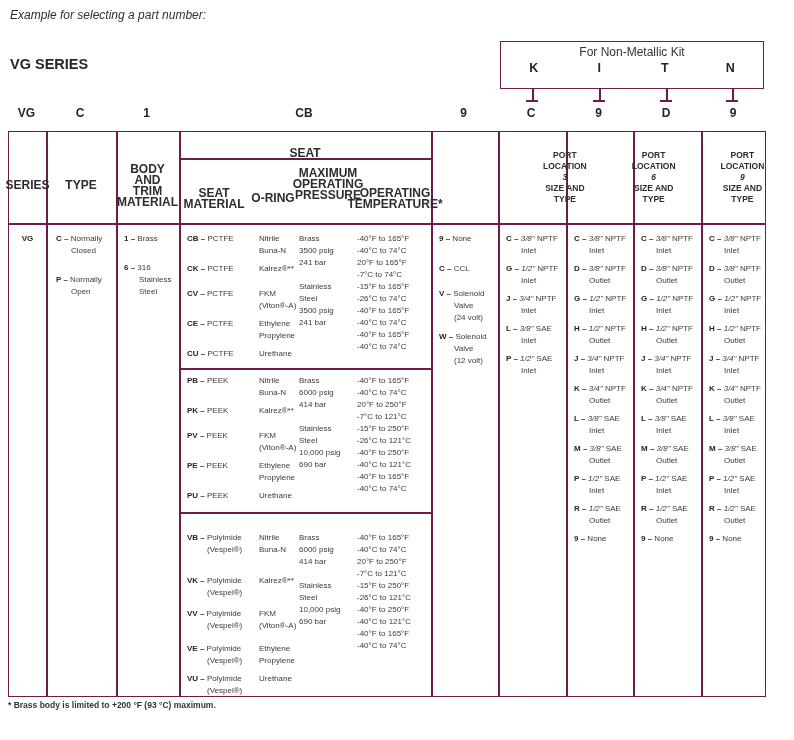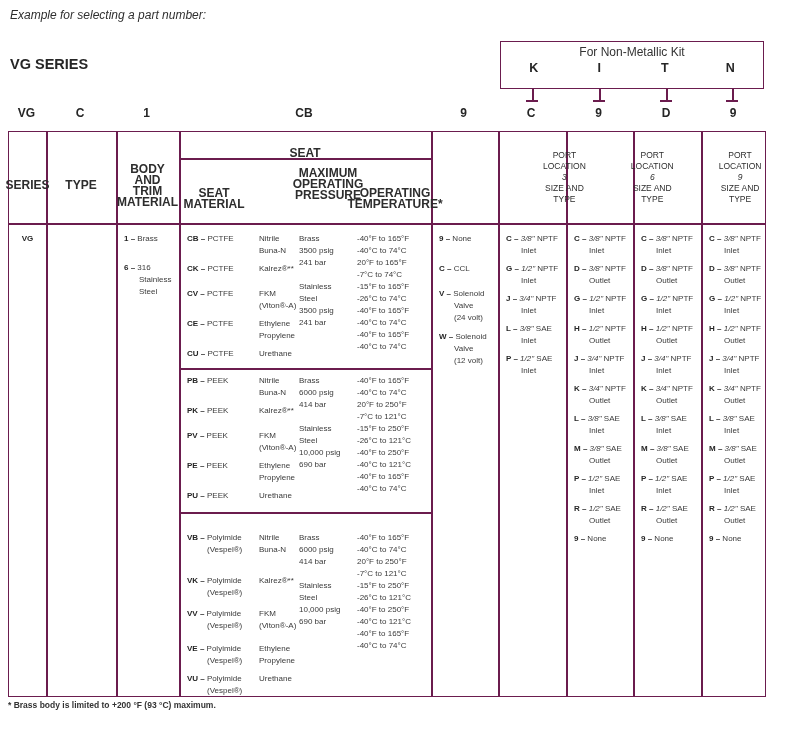--- a/index.html
+++ b/index.html
@@ -30,21 +30,21 @@
        box-sizing:border-box;font-size:8px;line-height:12px;}
   .line{position:absolute;background:#6b1c4e;}
   .vl{top:0;bottom:0;width:1.5px;}
   .hl{height:1.5px;}
 
   
   .hcell{position:absolute;display:flex;align-items:center;justify-content:center;text-align:center;
          font-weight:bold;font-size:12px;line-height:11px;white-space:pre-line;color:#2d2d2d;margin-top:8px;}
   .h-ports{position:absolute;left:489px;top:0;width:269px;height:91px;display:flex;}
   .port-h{flex:1;display:flex;flex-direction:column;justify-content:center;align-items:center;
-          font-weight:normal;font-size:8.5px;line-height:11px;color:#2d2d2d;text-align:center;margin-left:45px;}
+          font-weight:bold;font-size:8.5px;line-height:11px;color:#2d2d2d;text-align:center;margin-left:45px;}
   .pnum{font-style:italic;}
 
   
   .pre{white-space:pre-line;}
   .pcode{font-weight:bold;color:#262626;}
   .pcode::after{content:" \2013  ";font-weight:bold;}
   .hang{padding-left:15px;text-indent:-15px;}
   .hang20{padding-left:20px;text-indent:-20px;}
   .frac{font-style:italic;}
 
@@ -142,20 +142,21 @@
     <div class="line hl" style="top:380px;left:170px;width:252px"></div>
 
     <div class="hcell" style="left:0;top:0;width:37px;height:91px">SERIES</div>
     <div class="hcell" style="left:37px;top:0;width:70px;height:91px">TYPE</div>
     <div class="hcell" style="left:107px;top:0;width:63px;height:91px">BODY AND
 TRIM
 MATERIAL</div>
     <div class="hcell" style="left:170px;top:0;width:252px;height:26px">SEAT</div>
     <div class="hcell" style="left:170px;top:26px;width:70px;height:65px">SEAT
 MATERIAL</div>
+    <div class="hcell" style="left:240px;top:26px;width:48px;height:65px">O-RING</div>
     <div class="hcell" style="left:288px;top:12px;width:62px;height:65px">MAXIMUM
 OPERATING
 PRESSURE</div>
     <div class="hcell" style="left:350px;top:26px;width:72px;height:65px">OPERATING
 TEMPERATURE*</div>
     <div class="h-ports">
 
     <div class="port-h">
         <div>PORT</div>
         <div>LOCATION</div>
@@ -181,20 +182,31 @@
         <div>PORT</div>
         <div>LOCATION</div>
         <div class="pnum">12</div>
         <div>SIZE AND</div>
         <div>TYPE</div>
       </div>
       </div>
 
     <div class="series-cell">VG</div>
 
+    <div class="type-col">
+
+    <div class="hang">
+        <b class="pcode">C</b><span class="pre">Normally
+Closed</span>
+      </div>
+        <div class="hang">
+        <b class="pcode">P</b><span class="pre">Normally
+Open</span>
+      </div>
+      </div>
 
     <div class="bt-col">
 
     <div class="hang">
         <b class="pcode">1</b><span class="pre">Brass</span>
       </div>
         <div class="hang">
         <b class="pcode">6</b><span class="pre">316
 Stainless
 Steel</span>

